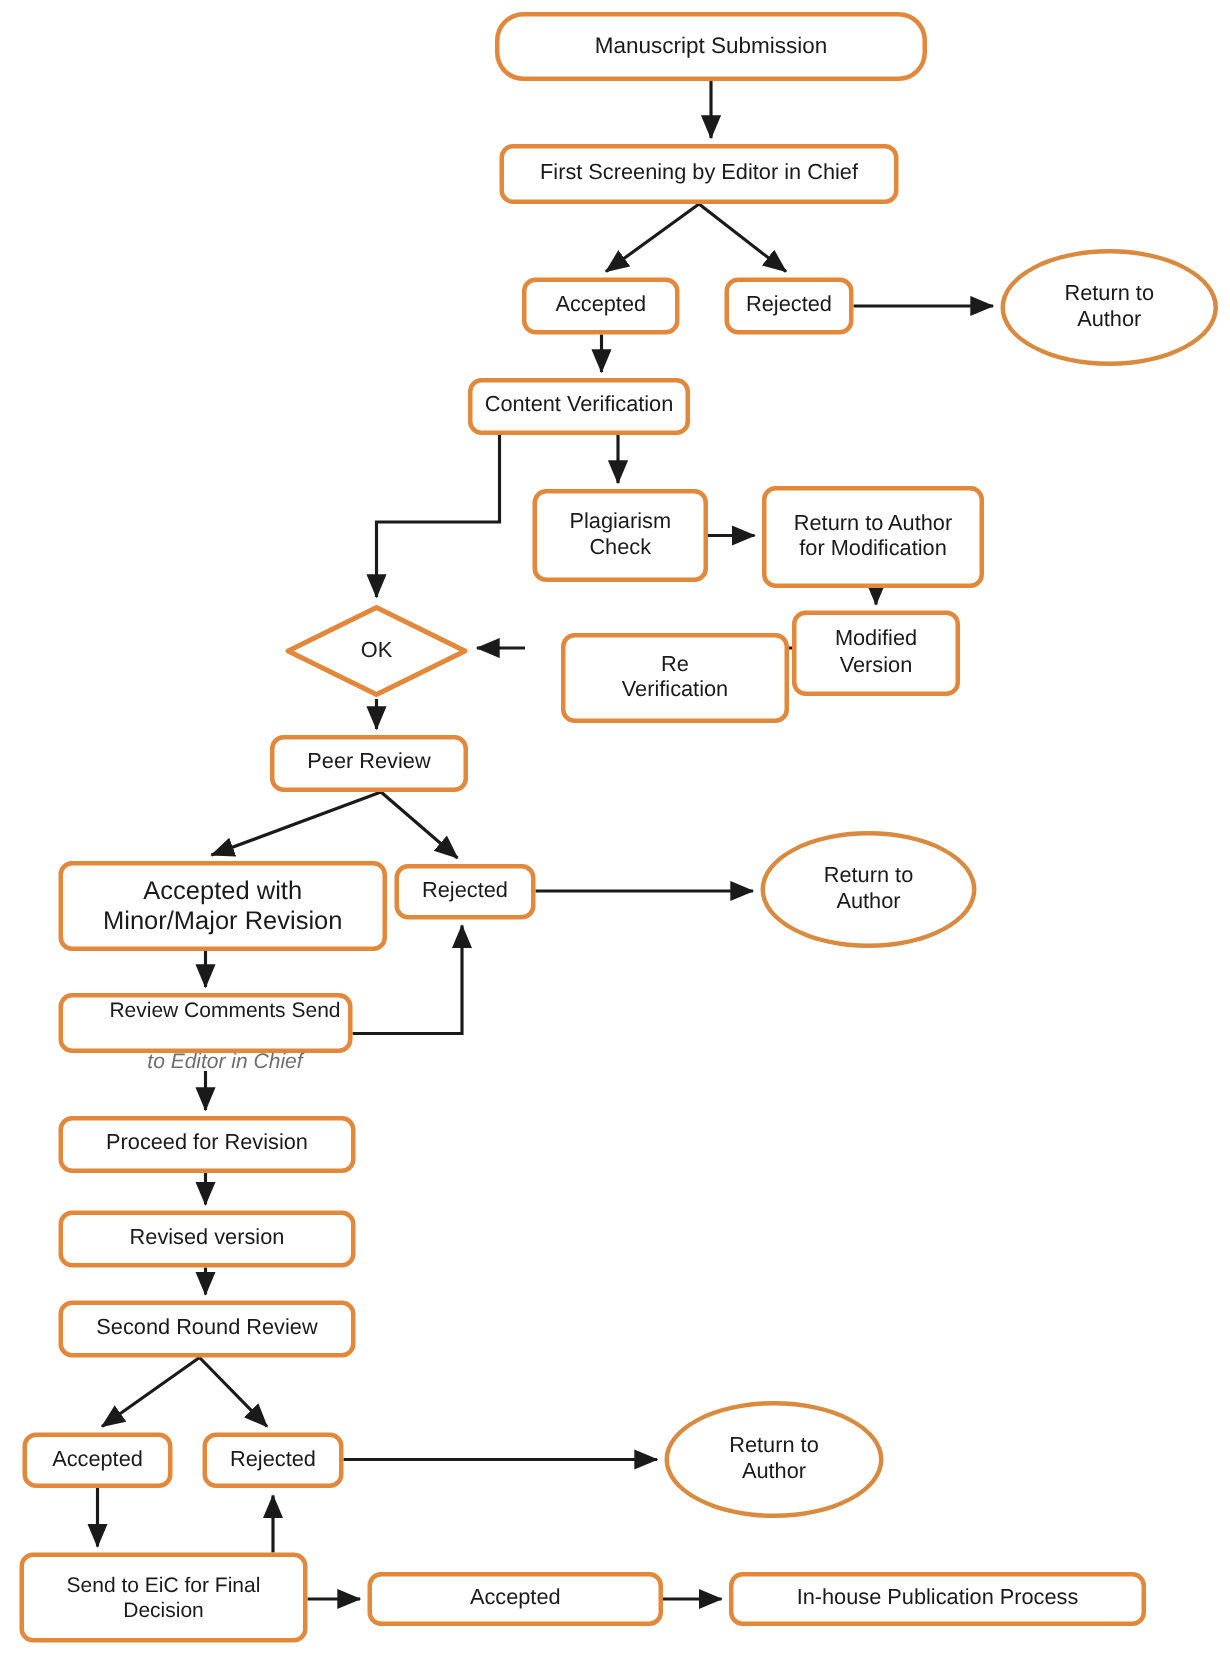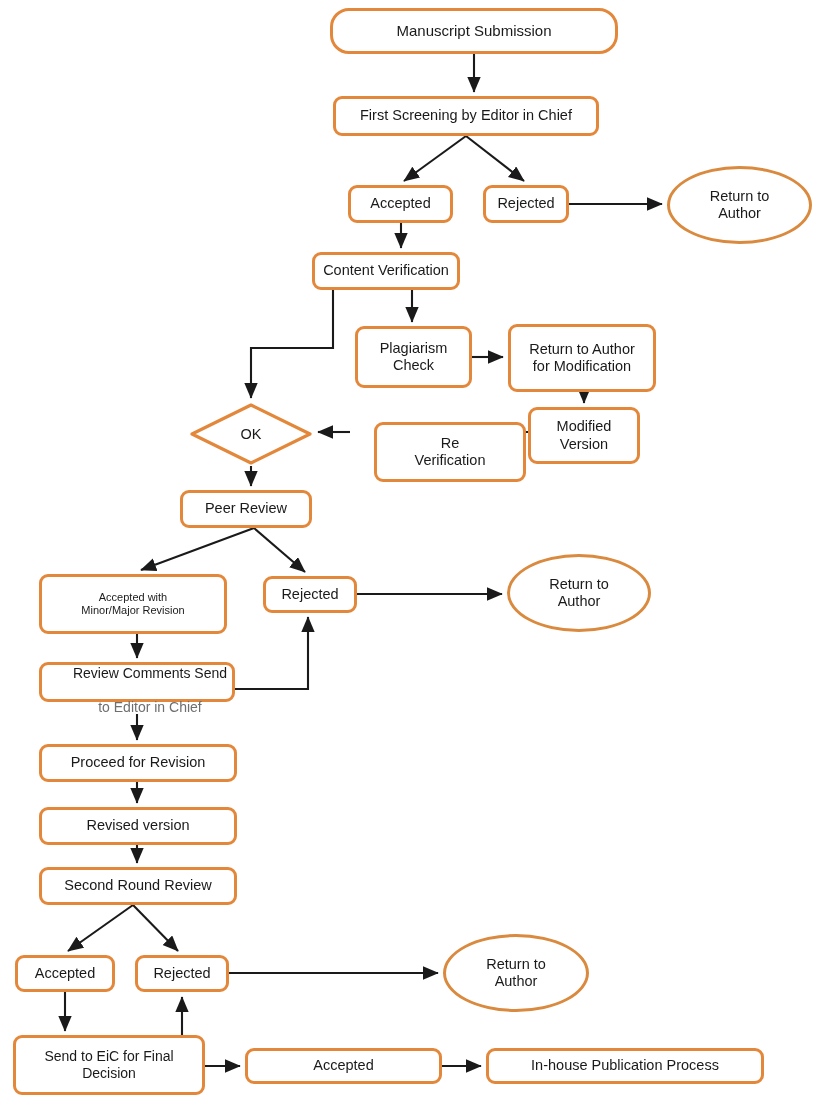--- a/index.html
+++ b/index.html
@@ -45,20 +45,21 @@
     background: transparent;
     border: 3px solid #da8a3e;
     border-radius: 50%;
   }
   .node .label {
     white-space: pre-line;
     padding: 0 5px;
   }
   .dimline2 {
     color: #6f6f6f;
+    font-style: italic;
   }
   .diamond-wrap {
     position: absolute;
     z-index: 2;
   }
   .diamond-svg {
     position: absolute;
     left: 0;
     top: 0;
   }
@@ -194,21 +195,21 @@
     </svg>
     <div class="diamond-label" style="font-size:14.5px;">
       <span class="label">OK</span>
     </div>
   </div>
 
   <div class="node process" style="left:180px;top:490px;width:132px;height:38px;font-size:14.5px;">
     <span class="label">Peer Review</span>
   </div>
 
-  <div class="node process" style="left:39px;top:574px;width:188px;height:60px;font-size:11px;">
+  <div class="node process" style="left:39px;top:574px;width:219px;height:60px;font-size:17px;">
     <span class="label">Accepted with
 Minor/Major Revision</span>
   </div>
 
   <div class="node process" style="left:263px;top:576px;width:94px;height:37px;font-size:14.5px;">
     <span class="label">Rejected</span>
   </div>
 
   <div class="node terminator" style="left:507px;top:554px;width:144px;height:78px;font-size:14.5px;">
     <span class="label">Return to

